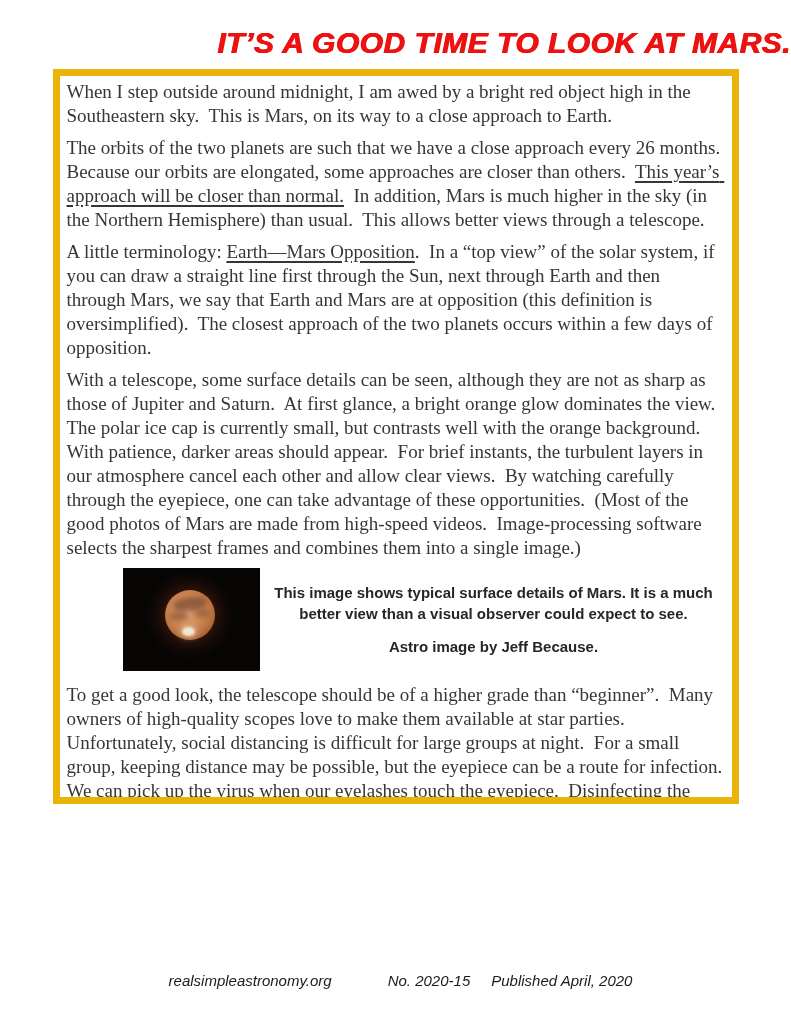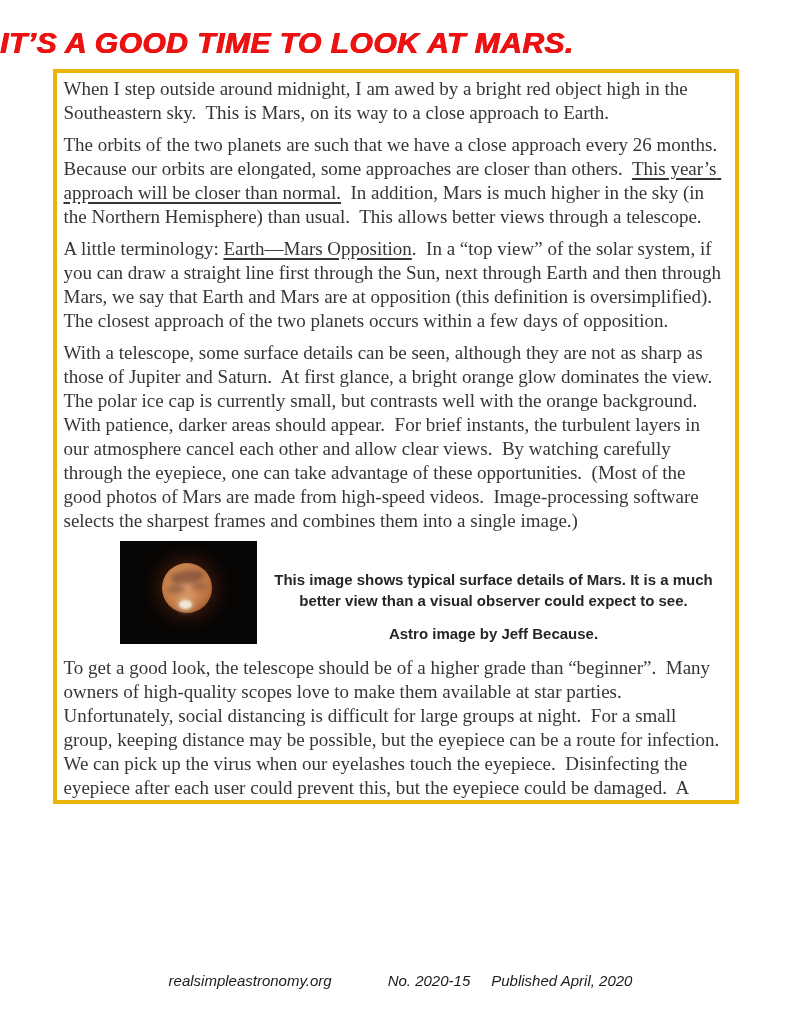--- a/index.html
+++ b/index.html
@@ -6,53 +6,53 @@
   html, body { margin: 0; padding: 0; }
   body {
     width: 791px; height: 1023px;
     background: #ffffff;
     position: relative;
     overflow: hidden;
     font-family: "Liberation Serif", serif;
   }
   .page-title {
     margin: 26px 0 9px 0;
-    text-align: left;
+    text-align: right;
     font-family: "Liberation Sans", sans-serif;
     font-weight: bold;
     font-style: italic;
     font-size: 30px;
     letter-spacing: 0.5px;
     color: #ec1212;
     text-shadow: 0.7px 0 0 #ec1212, -0.3px 0 0 #ec1212;
   }
   .content-box {
     width: 686px;
     height: 735px;
     margin: 0 auto;
-    border: 4px solid #eab308;
+    border: 7px solid #eab308;
     padding: 4px 8px 8px 7px;
     overflow: hidden;
   }
   p.body {
     margin: 0 0 8px 0;
     font-size: 19px;
     line-height: 24px;
     color: #363636;
     white-space: pre-wrap;
   }
   p.body:last-child { margin-bottom: 8px; }
   .u {
     text-decoration: underline;
     text-decoration-thickness: 1.5px;
     text-underline-offset: 3px;
   }
   .figure-row {
     display: flex;
-    align-items: flex-end;
+    align-items: center;
     margin: 6px 0 12px 56px;
   }
   .mars-photo {
     position: relative;
     flex: 0 0 auto;
     width: 137px;
     height: 103px;
     background: #070605;
     overflow: hidden;
   }

